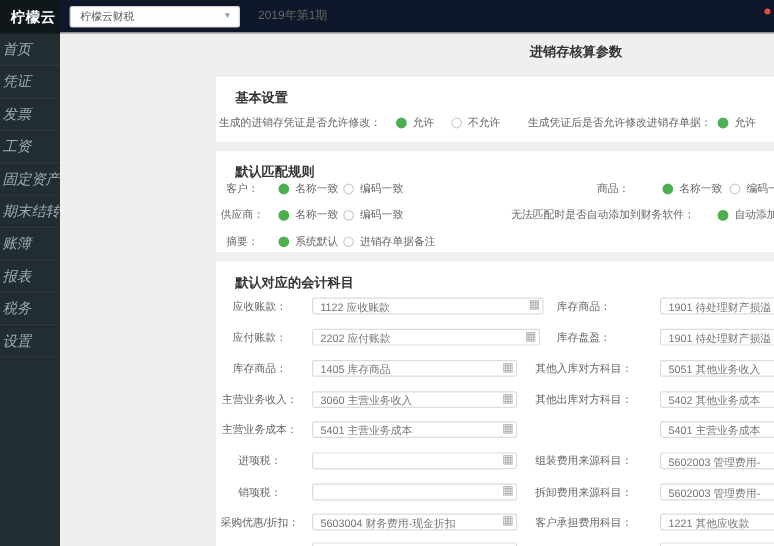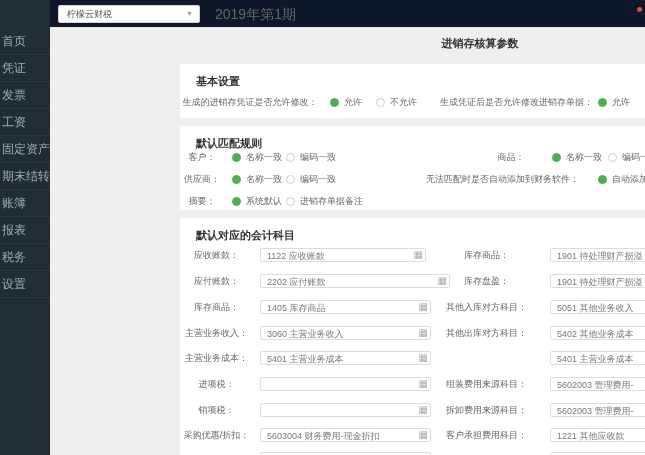--- a/index.html
+++ b/index.html
@@ -7,30 +7,30 @@
   }
   *{margin:0;padding:0;box-sizing:border-box;}
   html,body{width:645px;height:455px;overflow:hidden;}
   body{font-family:"Liberation Sans","DejaVu Sans",sans-serif;background:#efefef;position:relative;color:#666;}
   .abs{position:absolute;}
 
   
   #sidebar{left:0;top:0;width:50px;height:455px;background:var(--sidebar-bg);z-index:5;}
   #logo{left:0;top:0;width:50px;height:28px;background:var(--logo-bg);color:#fff;
         font-size:12px;font-weight:bold;line-height:28px;padding-left:9px;letter-spacing:.5px;}
-  #nav{left:0;top:28px;width:50px;}
+  #nav{left:0;top:28px;width:50px;font-style:italic;}
   .nav-item{height:27px;line-height:27px;font-size:12px;color:#9fadb4;padding-left:2px;
             border-bottom:1px solid rgba(255,255,255,0.05);white-space:nowrap;overflow:hidden;cursor:pointer;}
 
   
   #topbar{left:50px;top:0;width:595px;height:28px;background:#0f172a;border-bottom:1px solid #e6e6e6;}
   #company-dd{position:absolute;left:8px;top:5px;width:142px;height:18px;border:1px solid #d5d5d5;
               border-radius:2px;background:#fff;font-size:9px;color:#555;line-height:16px;padding-left:8px;cursor:pointer;}
   #company-dd .caret{position:absolute;right:6px;top:0;line-height:16px;font-size:7px;color:#999;}
-  #period{position:absolute;left:165px;top:0;line-height:28px;font-size:14px;color:#666;white-space:nowrap;}
+  #period{position:absolute;left:165px;top:0;line-height:28px;font-size:10px;color:#666;white-space:nowrap;}
   #notif-dot{position:absolute;right:3px;top:7px;width:5px;height:5px;border-radius:50%;background:var(--red);}
 
   
   #page-title{left:180px;top:36px;width:600px;text-align:center;font-size:11px;font-weight:bold;color:#333;}
 
   
   .card{background:#fff;overflow:hidden;}
   #card-basic{left:180px;top:64px;width:600px;height:54px;}
   #card-match{left:180px;top:126px;width:600px;height:84px;}
   #card-subjects{left:180px;top:218px;width:600px;height:237px;}
@@ -44,20 +44,21 @@
   .radio.on{background:var(--green);border-color:var(--green);}
 
   .inp{position:absolute;height:14px;border:1px solid #dcdcdc;border-radius:2px;background:#fff;
        font-size:9px;color:#777;line-height:12px;padding:1px 18px 0 6px;white-space:nowrap;overflow:hidden;cursor:text;}
   .inp .pick{position:absolute;right:2px;top:0;line-height:12px;font-size:10px;color:#a9a9a9;cursor:pointer;}
 </style>
 </head>
 <body>
 
 <div id="sidebar" class="abs">
+  <div id="logo" class="abs">柠檬云</div>
   <div id="nav" class="abs">
     <div class="nav-item">首页</div>
     <div class="nav-item">凭证</div>
     <div class="nav-item">发票</div>
     <div class="nav-item">工资</div>
     <div class="nav-item">固定资产</div>
     <div class="nav-item">期末结转</div>
     <div class="nav-item">账簿</div>
     <div class="nav-item">报表</div>
     <div class="nav-item">税务</div>
@@ -148,21 +149,21 @@
       <em>进销存单据备注</em>
     </span>
   </div>
 </div>
 
 <div id="card-subjects" class="abs card">
   <h3>默认对应的会计科目</h3>
 
   <div class="frow" style="top:30px">
     <span class="flabel" style="left:0;width:73px">应收账款：</span>
-    <span class="inp" style="left:80px;width:166px"><span>1122 应收账款</span><span class="pick">▦</span></span>
+    <span class="inp" style="left:80px;width:193px"><span>1122 应收账款</span><span class="pick">▦</span></span>
     <span class="flabel" style="left:250px;width:113px">库存商品：</span>
     <span class="inp" style="left:370px;width:171px"><span>1901 待处理财产损溢</span></span>
   </div>
 
   <div class="frow" style="top:56px">
     <span class="flabel" style="left:0;width:73px">应付账款：</span>
     <span class="inp" style="left:80px;width:190px"><span>2202 应付账款</span><span class="pick">▦</span></span>
     <span class="flabel" style="left:250px;width:113px">库存盘盈：</span>
     <span class="inp" style="left:370px;width:171px"><span>1901 待处理财产损溢</span></span>
   </div>

